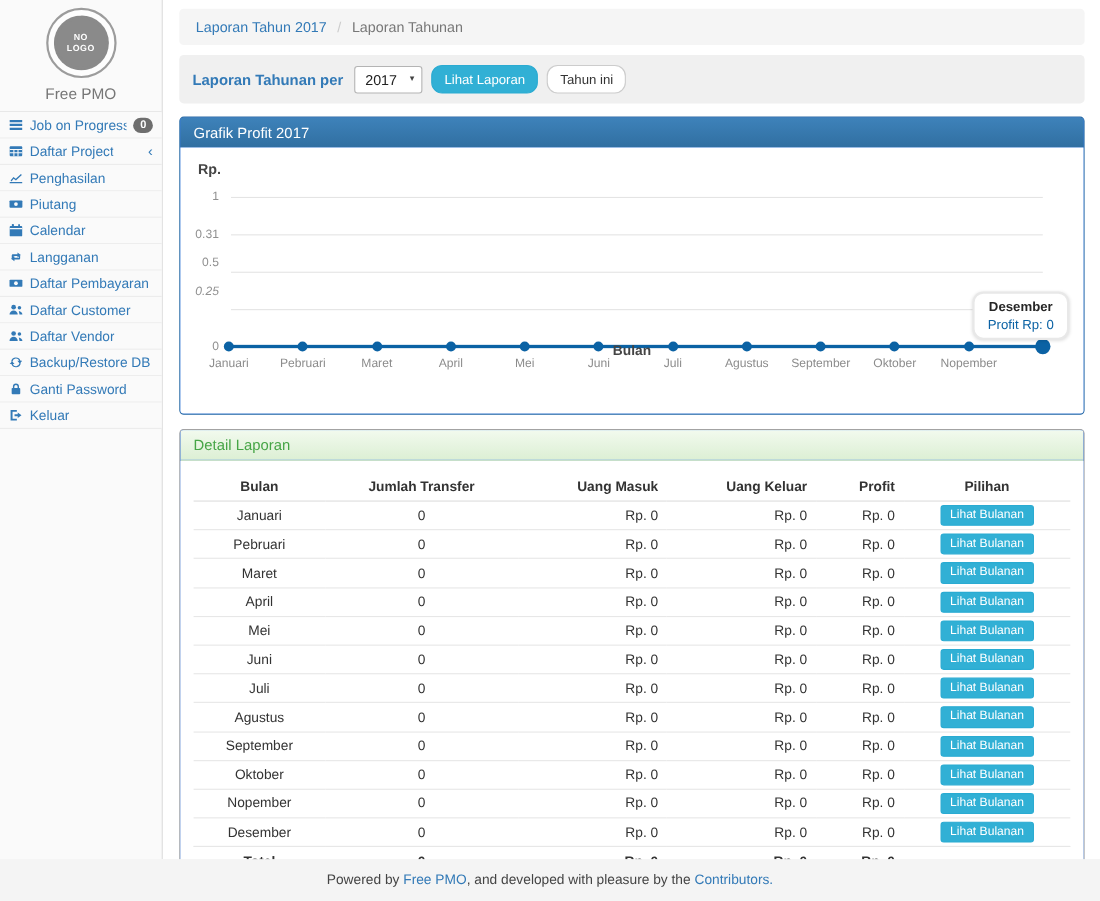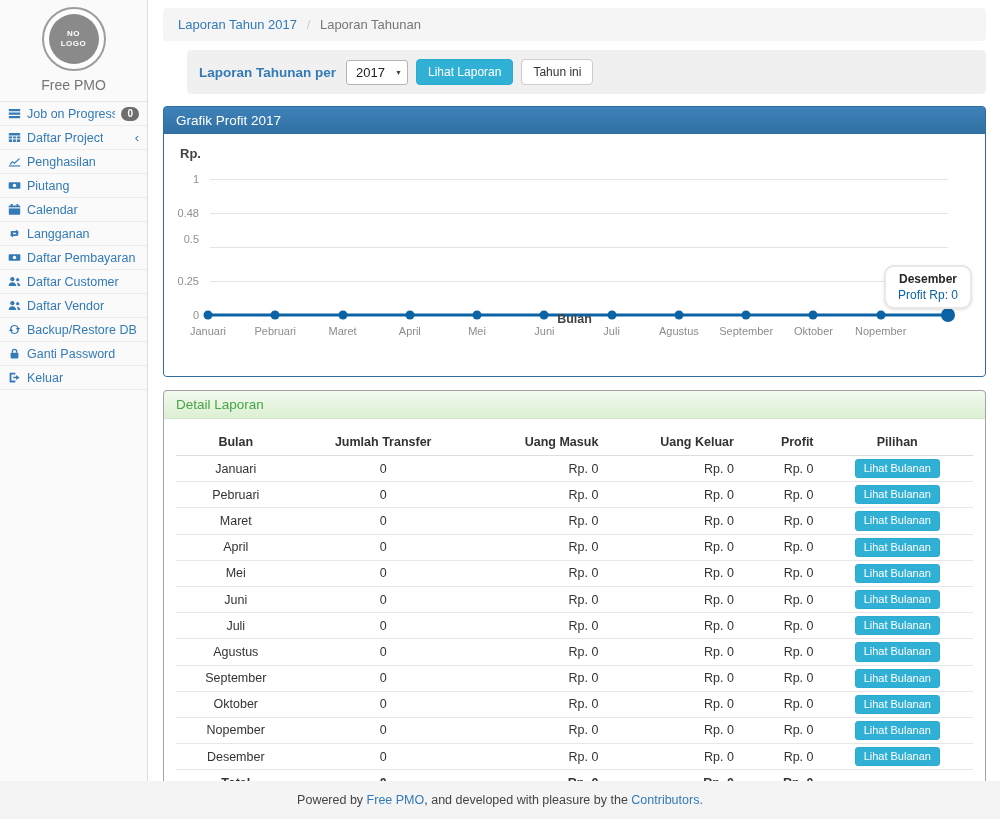--- a/index.html
+++ b/index.html
@@ -21,26 +21,26 @@
   .side-chevron { margin-left:auto; color:#337ab7; font-size:13px; line-height:1; }
 
   
   .main { position:absolute; left:149px; right:0; top:0; bottom:38px; background:#fff; padding:8px 14px 0; }
 
   .breadcrumb { background:#f5f5f5; border-radius:4px; padding:9px 15px; color:#999; font-size:13px; margin-bottom:9px; }
   .breadcrumb a { color:#337ab7; text-decoration:none; cursor:pointer; }
   .breadcrumb .sep { margin:0 6px; color:#ccc; }
   .breadcrumb .active { color:#777; }
 
-  .toolbar { background:#f0f0f0; border-radius:4px; padding:9px 12px; display:flex; align-items:center; gap:8px; margin-bottom:12px; height:44px;margin-left:24px; }
+  .toolbar { background:#f0f0f0; border-radius:4px; padding:9px 12px; display:flex; align-items:center; gap:8px; margin-bottom:12px; height:44px; }
   .toolbar-label { color:#337ab7; font-weight:bold; font-size:13.5px; margin-right:2px; }
   .select-wrap { position:relative; display:inline-block; }
   .select-wrap select { -webkit-appearance:none; appearance:none; background:#fff; border:1px solid #b4b4b4; border-radius:3px; padding:4px 22px 4px 9px; font-size:13px; font-family:inherit; color:#222; cursor:pointer; }
   .select-caret { position:absolute; right:6px; top:50%; transform:translateY(-50%); font-size:7px; color:#444; pointer-events:none; }
-  .btn { display:inline-block; font-size:12px; padding:5px 11px; border-radius:4px; border:1px solid transparent; cursor:pointer; font-family:inherit; line-height:1.2; }
+  .btn { display:inline-block; font-size:12px; padding:5px 11px; border-radius:10px; border:1px solid transparent; cursor:pointer; font-family:inherit; line-height:1.2; }
   .btn-info { background:#31b0d5; border-color:#2aabd2; color:#fff; }
   .btn-default { background:#fff; border-color:#ccc; color:#333; }
 
   
   .panel { border-radius:4px; margin-bottom:13px; background:#3b82f6; }
   .panel-primary { border:1px solid #2e6da4; }
   .panel-primary > .panel-heading { background:linear-gradient(#3e82ba, #306fa1); color:#fff; padding:6px 12px; font-size:13.5px; border-radius:3px 3px 0 0; }
   .panel-success { border:1px solid #a3a3a3; }
   .panel-success > .panel-heading { background:linear-gradient(#f2faee, #dcefd4); color:#46a546; padding:6px 12px; font-size:13.5px; border-radius:3px 3px 0 0; border-bottom:1px solid #d6e9c6; }
   .panel-body { padding:10px 12px; background:#fff; border-radius:0 0 3px 3px; }
@@ -226,25 +226,25 @@
 
     <div class="panel panel-primary">
       <div class="panel-heading">Grafik Profit 2017</div>
       <div class="panel-body">
         <div class="chart-wrap">
           <div class="y-axis-title">Rp.</div>
           <div class="plot">
               <div class="gridline" style="top: 0px;"></div>
               <span class="ytick" style="top: 0px;">1</span>
               <div class="gridline" style="top: 34px;"></div>
-              <span class="ytick" style="top: 34px;">0.48</span>
+              <span class="ytick" style="top: 34px;">0.31</span>
               <div class="gridline" style="top: 68px;"></div>
               <span class="ytick" style="top: 60px;">0.5</span>
               <div class="gridline" style="top: 102px;"></div>
-              <span class="ytick" style="top: 102px;">0.25</span>
+              <span class="ytick" style="top: 86px; font-style: italic;">0.25</span>
               <div class="gridline" style="top: 136px;"></div>
               <span class="ytick" style="top: 136px;">0</span>
               <div class="series-line" style="top: 136px;"></div>
               <div class="pt" style="left: 0%; top: 136px;"></div>
               <span class="xtick" style="left: 0%;">Januari</span>
               <div class="pt" style="left: 9.09091%; top: 136px;"></div>
               <span class="xtick" style="left: 9.09091%;">Pebruari</span>
               <div class="pt" style="left: 18.1818%; top: 136px;"></div>
               <span class="xtick" style="left: 18.1818%;">Maret</span>
               <div class="pt" style="left: 27.2727%; top: 136px;"></div>

